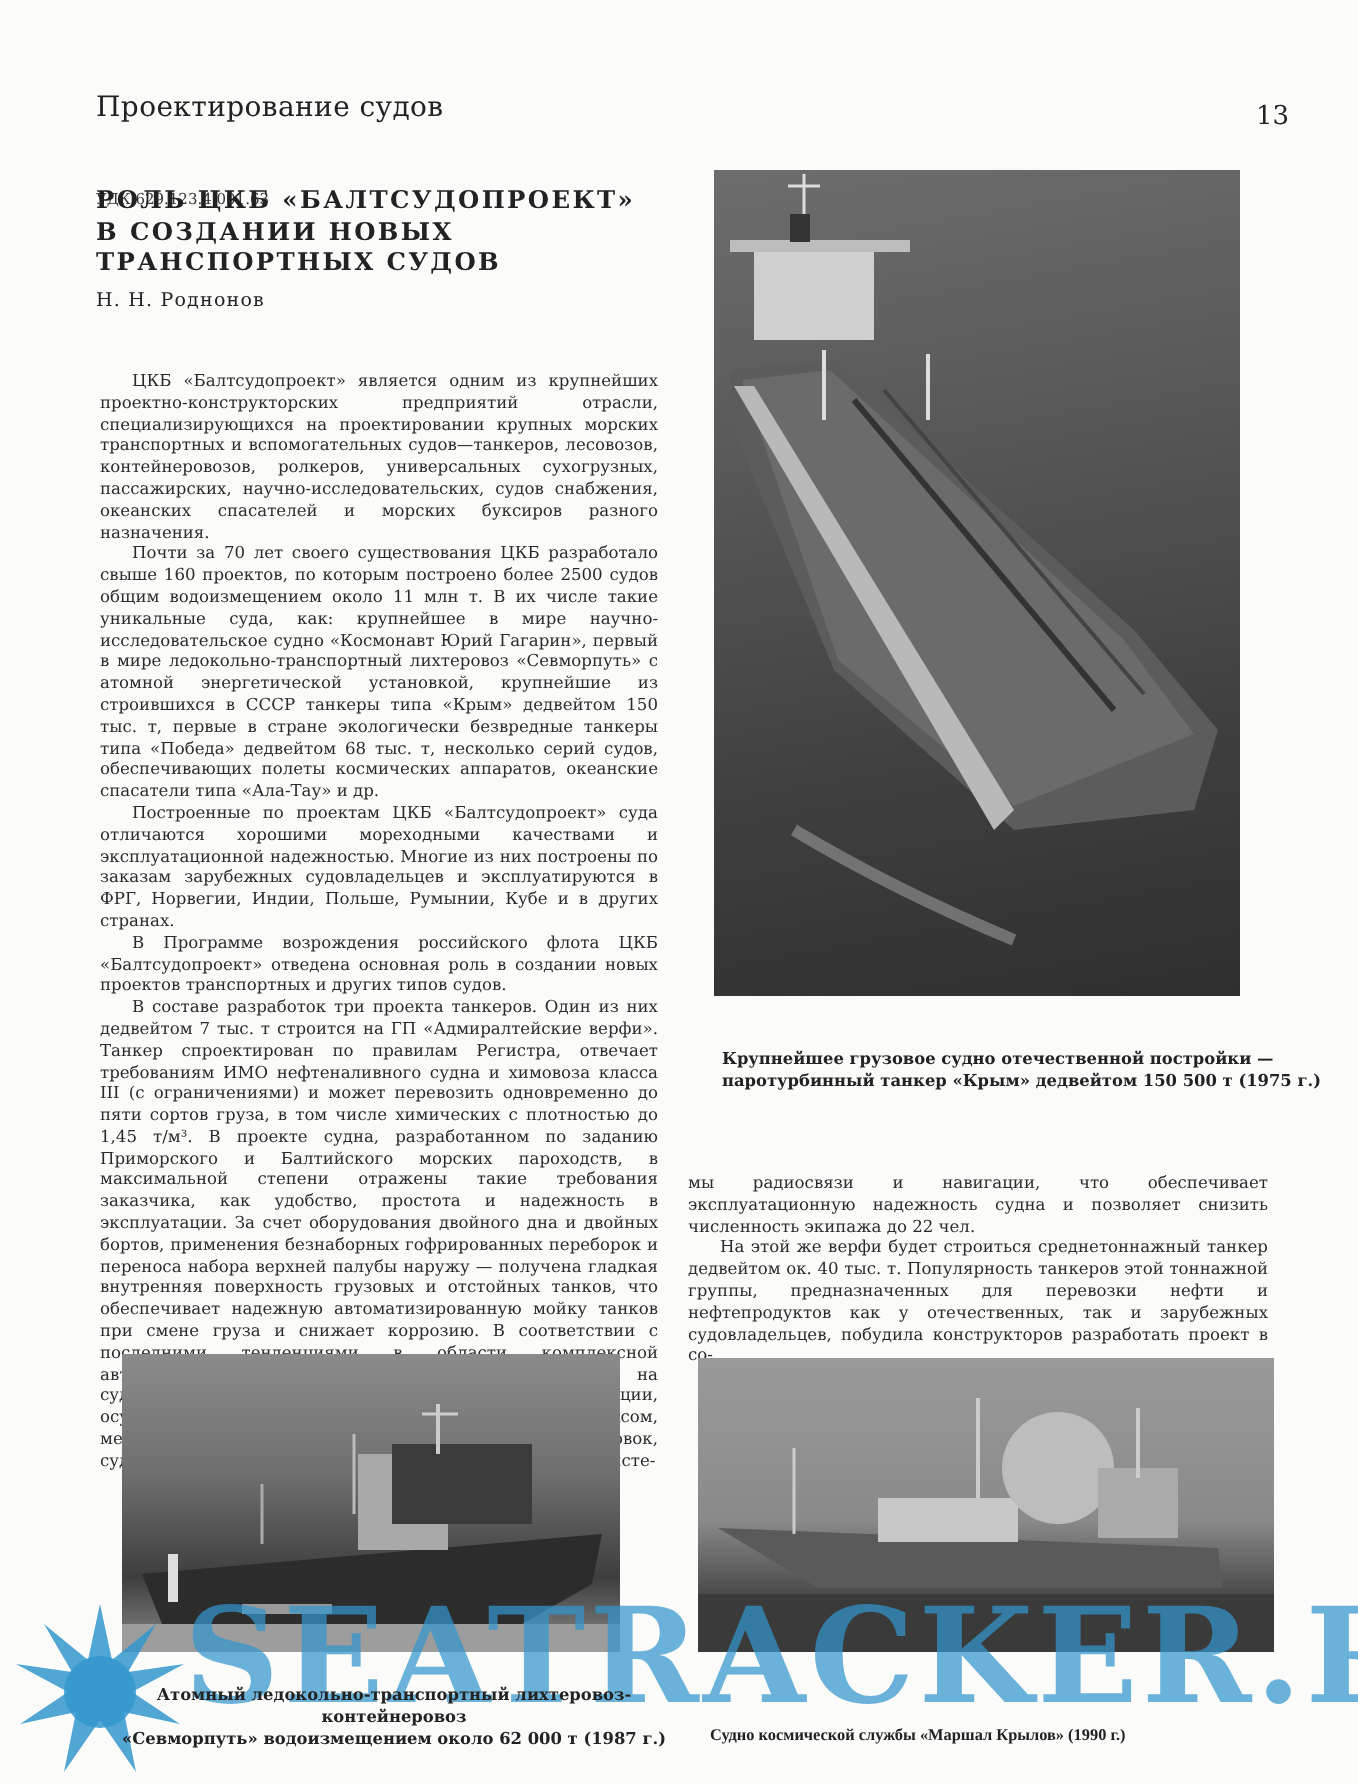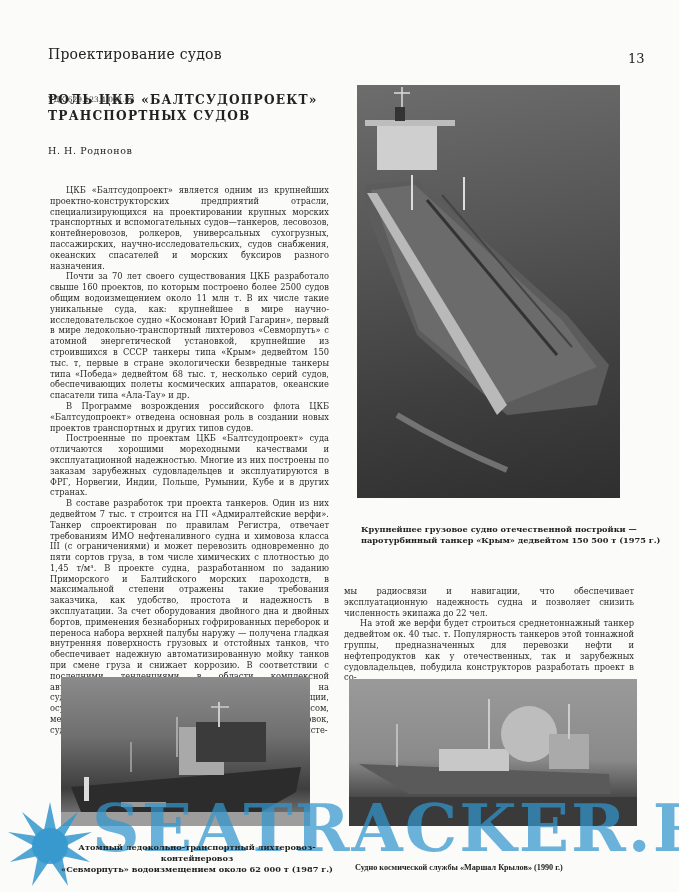--- a/index.html
+++ b/index.html
@@ -36,29 +36,30 @@
 </style>
 </head>
 <body>
 
 <div class="section-header">Проектирование судов</div>
 <div class="page-number">13</div>
 
 <div class="udk">УДК 629.123.4.001.63</div>
 <h1 class="title">
   <div>РОЛЬ ЦКБ «БАЛТСУДОПРОЕКТ»</div>
+  <div>В СОЗДАНИИ НОВЫХ</div>
   <div>ТРАНСПОРТНЫХ СУДОВ</div>
 </h1>
 <div class="author">Н. Н. Роднонов</div>
 
 <div class="col col-left">
   <p>ЦКБ «Балтсудопроект» является одним из крупнейших проектно-конструкторских предприятий отрасли, специализирующихся на проектировании крупных морских транспортных и вспомогательных судов—танкеров, лесовозов, контейнеровозов, ролкеров, универсальных сухогрузных, пассажирских, научно-исследовательских, судов снабжения, океанских спасателей и морских буксиров разного назначения.</p>
   <p>Почти за 70 лет своего существования ЦКБ разработало свыше 160 проектов, по которым построено более 2500 судов общим водоизмещением около 11 млн т. В их числе такие уникальные суда, как: крупнейшее в мире научно-исследовательское судно «Космонавт Юрий Гагарин», первый в мире ледокольно-транспортный лихтеровоз «Севморпуть» с атомной энергетической установкой, крупнейшие из строившихся в СССР танкеры типа «Крым» дедвейтом 150 тыс. т, первые в стране экологически безвредные танкеры типа «Победа» дедвейтом 68 тыс. т, несколько серий судов, обеспечивающих полеты космических аппаратов, океанские спасатели типа «Ала-Тау» и др.</p>
+  <p>Построенные по проектам ЦКБ «Балтсудопроект» суда отличаются хорошими мореходными качествами и эксплуатационной надежностью. Многие из них построены по заказам зарубежных судовладельцев и эксплуатируются в ФРГ, Норвегии, Индии, Польше, Румынии, Кубе и в других странах.</p>
   <p>В Программе возрождения российского флота ЦКБ «Балтсудопроект» отведена основная роль в создании новых проектов транспортных и других типов судов.</p>
-  <p>Построенные по проектам ЦКБ «Балтсудопроект» суда отличаются хорошими мореходными качествами и эксплуатационной надежностью. Многие из них построены по заказам зарубежных судовладельцев и эксплуатируются в ФРГ, Норвегии, Индии, Польше, Румынии, Кубе и в других странах.</p>
   <p>В составе разработок три проекта танкеров. Один из них дедвейтом 7 тыс. т строится на ГП «Адмиралтейские верфи». Танкер спроектирован по правилам Регистра, отвечает требованиям ИМО нефтеналивного судна и химовоза класса III (с ограничениями) и может перевозить одновременно до пяти сортов груза, в том числе химических с плотностью до 1,45 т/м³. В проекте судна, разработанном по заданию Приморского и Балтийского морских пароходств, в максимальной степени отражены такие требования заказчика, как удобство, простота и надежность в эксплуатации. За счет оборудования двойного дна и двойных бортов, применения безнаборных гофрированных переборок и переноса набора верхней палубы наружу — получена гладкая внутренняя поверхность грузовых и отстойных танков, что обеспечивает надежную автоматизированную мойку танков при смене груза и снижает коррозию. В соответствии с последними тенденциями в области комплексной автоматизации управления техническими средствами на судне предусмотрена специальная система автоматизации, осуществляющая управление пропульсивным комплексом, механизмами главной и вспомогательной установок, судовыми системами и грузовыми операциями, а также систе-</p>
 </div>
 
 <div class="photo photo-main">
   <svg viewBox="0 0 263 413" preserveAspectRatio="none">
     <polygon points="8,100 60,95 210,230 252,280 240,320 150,330 60,250 10,130" fill="#5c5c5c"></polygon>
     <polygon points="14,105 58,100 205,235 240,282 150,318 62,245" fill="#6b6b6b"></polygon>
     <polygon points="10,108 20,108 150,320 140,330" fill="#b9b9b9"></polygon>
     <rect x="20" y="40" width="60" height="45" fill="#cfcfcf"></rect>
     <rect x="8" y="35" width="90" height="6" fill="#bdbdbd"></rect>

